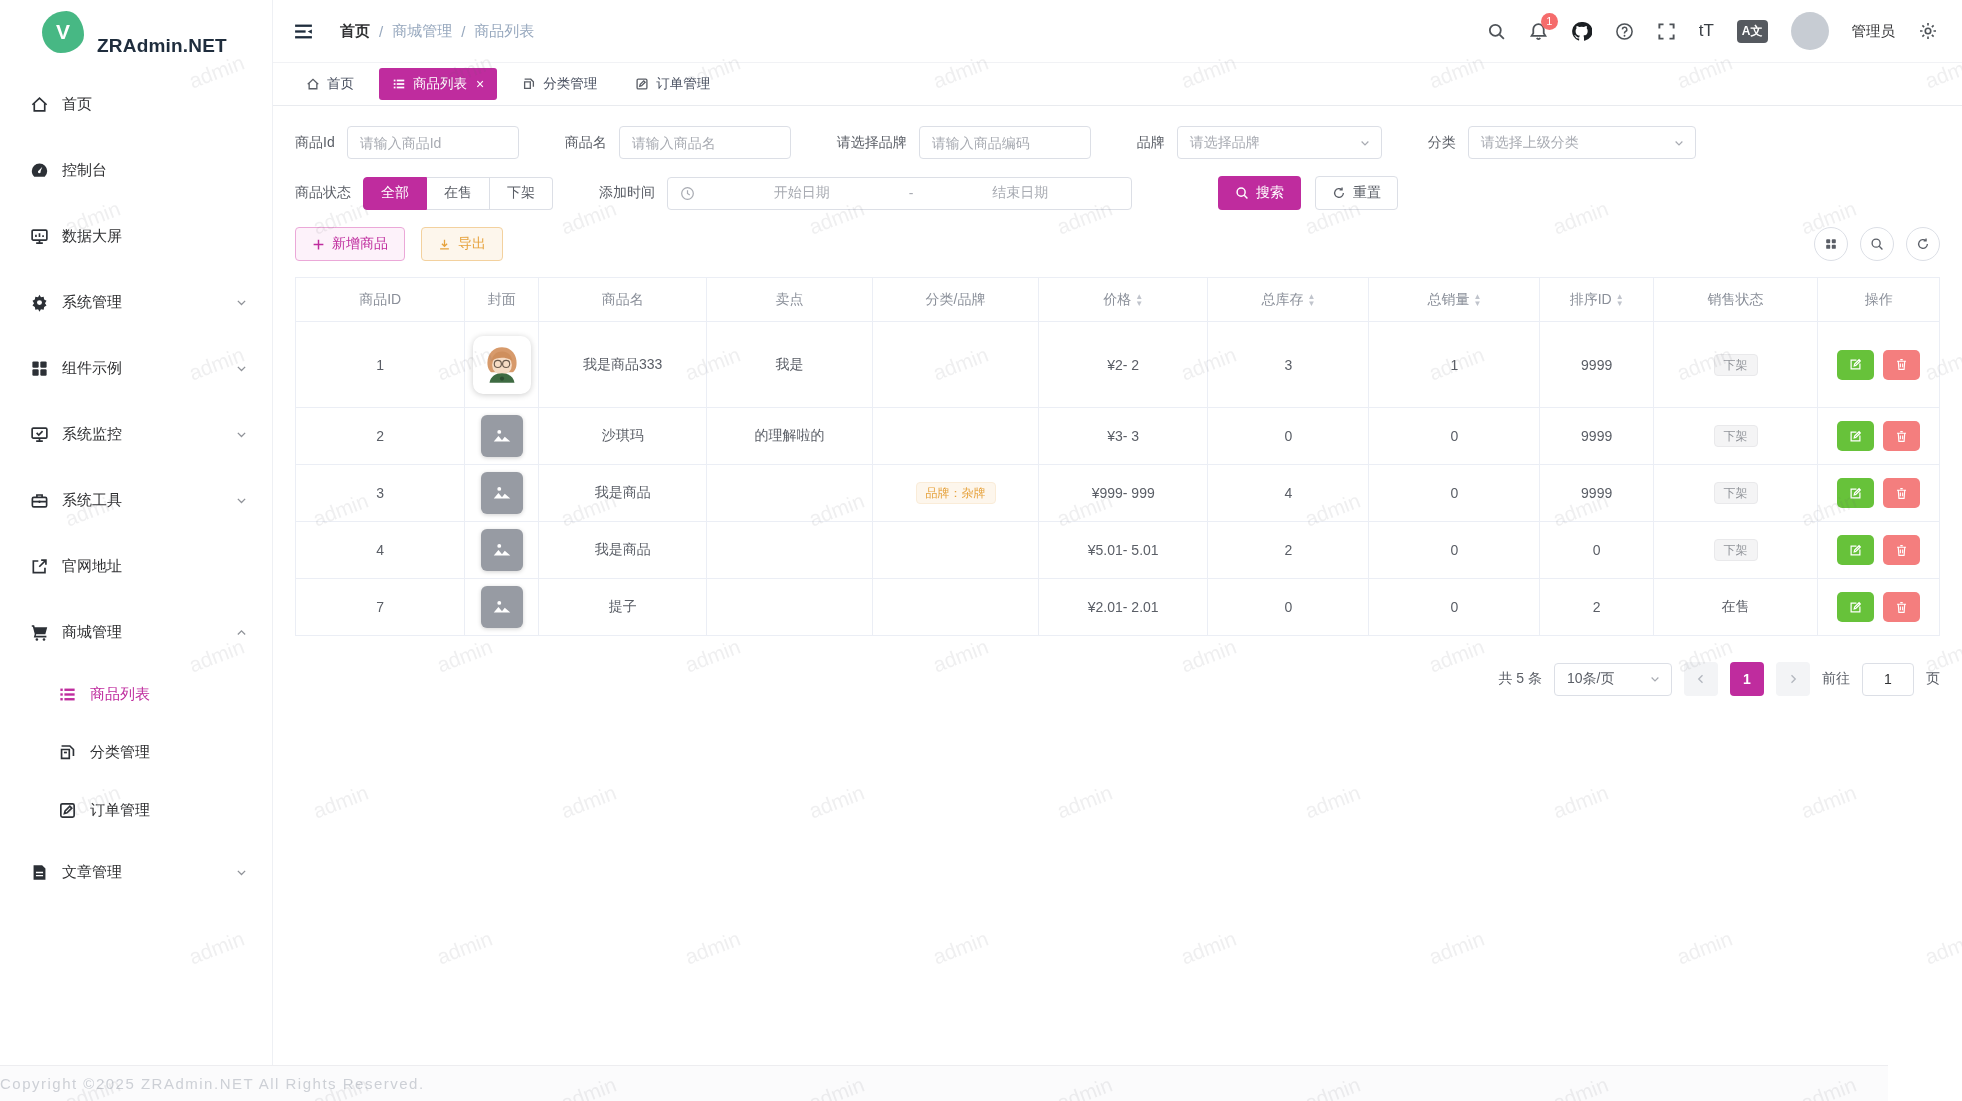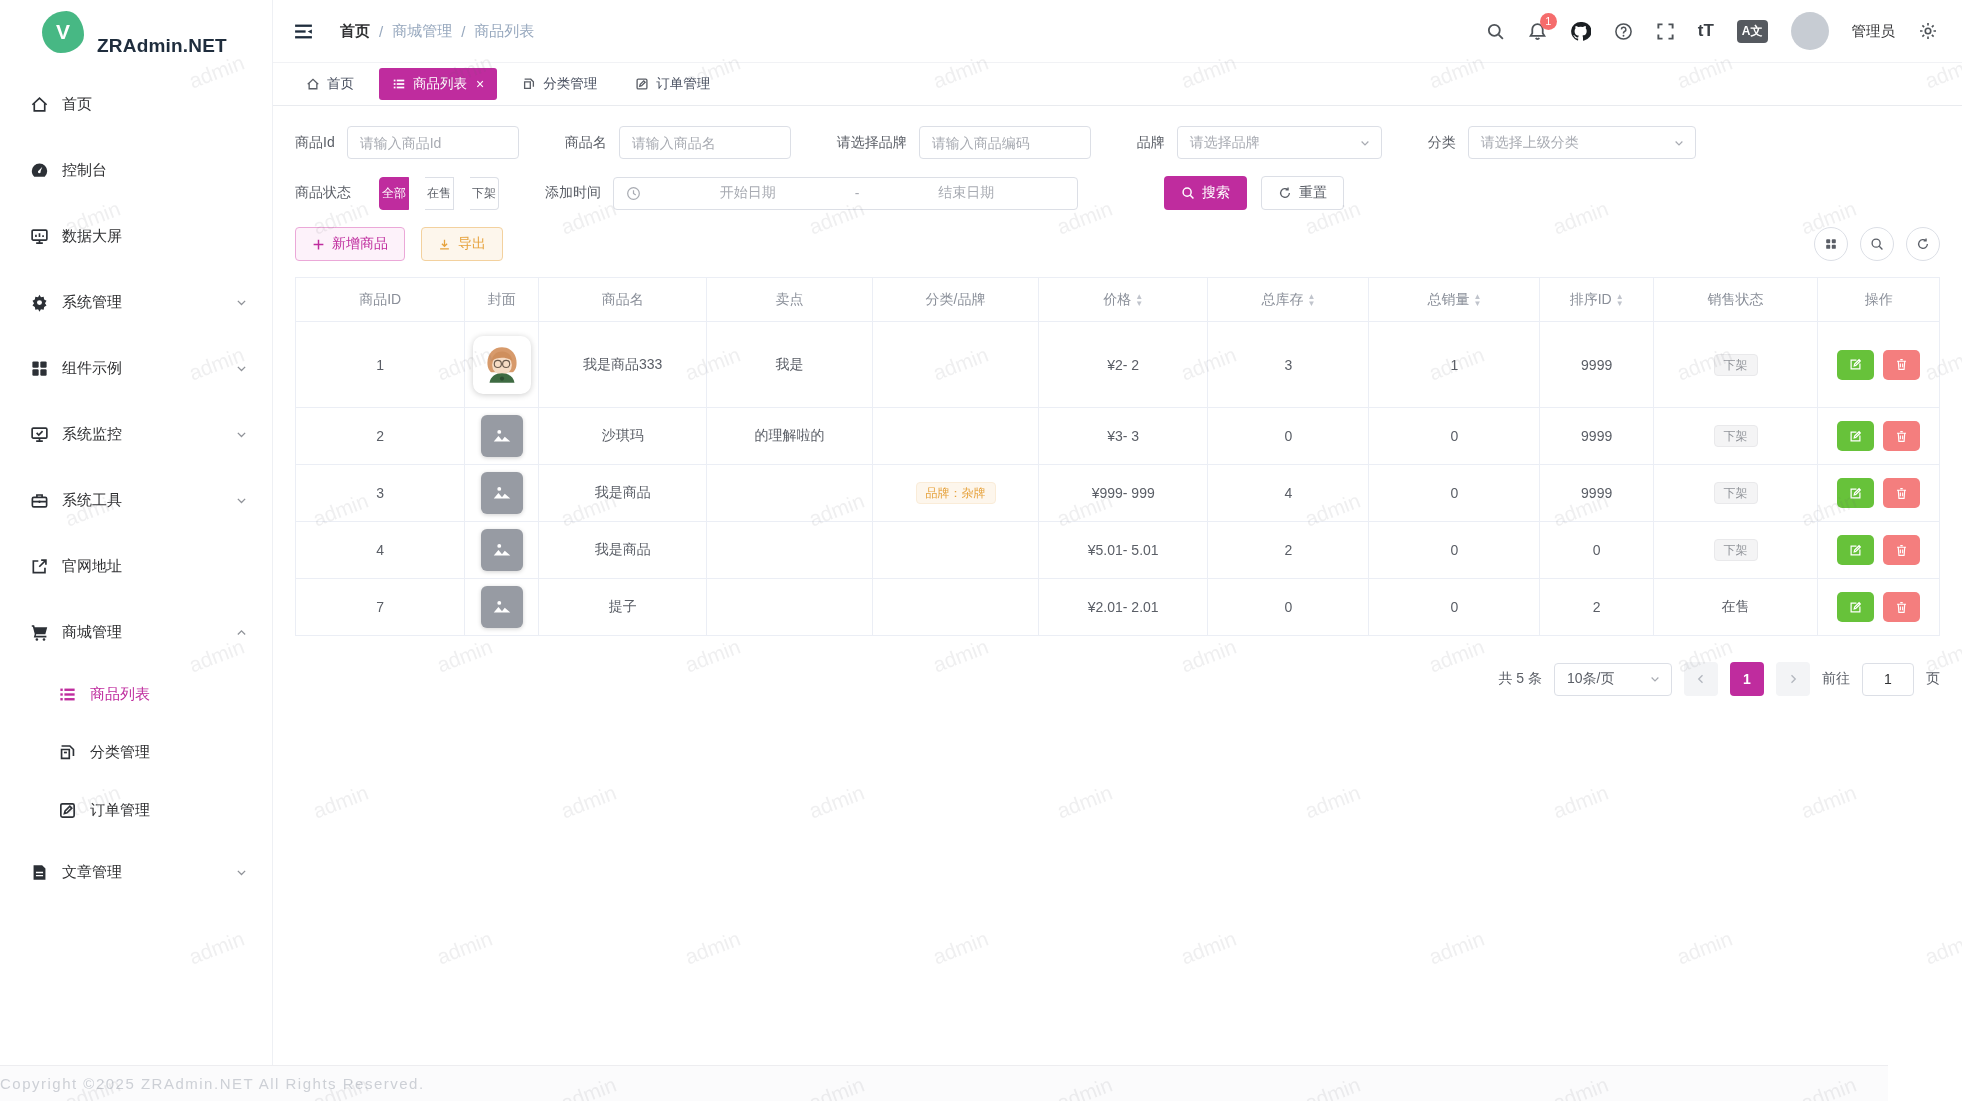--- a/index.html
+++ b/index.html
@@ -36,21 +36,21 @@
   .navbar { height:63px; display:flex; align-items:center; padding:0 24px 0 20px; border-bottom:1px solid #f1f2f5; background:#fff; }
   .hamburger { margin-right:26px; cursor:pointer; color:#1f2d3d; }
   .breadcrumb { display:flex; align-items:center; gap:9px; font-size:15px; }
   .crumb-first { font-weight:bold; color:#303133; }
   .crumb-sep { color:#97a8be; }
   .crumb-rest { color:#97a8be; }
   .nav-right { margin-left:auto; display:flex; align-items:center; gap:23px; color:#4e5358; }
   .nav-icon { position:relative; cursor:pointer; display:flex; align-items:center; }
   .badge { position:absolute; top:-9px; right:-10px; background:#f56c6c; color:#fff; min-width:17px; height:17px;
            border-radius:9px; font-size:11px; display:flex; align-items:center; justify-content:center; padding:0 4px; }
-  .font-size-icon { font-size:17px; font-weight:bold; color:#3a3f45; }
+  .font-size-icon { font-size:17px; font-weight:normal; color:#3a3f45; }
   .translate-icon { background:#55595f; color:#fff; border-radius:4px; font-size:12px; font-weight:bold; padding:3px 5px; }
   .avatar { width:38px; height:38px; border-radius:50%; background:#c7ccd3; }
   .username { font-size:14.5px; color:#303133; }
 
   
   .tabbar { height:43px; display:flex; align-items:center; gap:12px; padding:0 20px; border-bottom:1px solid #e9ebef; background:#fff; }
   .tab { display:flex; align-items:center; gap:7px; padding:7px 13px; border-radius:3px; font-size:13.5px; color:#495060; cursor:pointer; }
   .tab .tab-icon { color:#5a5e66; }
   .tab.active { background:#bf2c9e; color:#fff; }
   .tab.active .tab-icon { color:#fff; }
@@ -63,21 +63,21 @@
   .fgroup { display:flex; align-items:center; margin-right:46px; }
   .fgroup:last-child { margin-right:0; }
   .flabel { color:#5a5e66; margin-right:12px; white-space:nowrap; }
   input.ctl { height:33px; border:1px solid #dcdfe6; border-radius:4px; padding:0 12px; font-size:14px; color:#303133; outline:none; font-family:inherit; }
   input.ctl::placeholder { color:#a8abb2; }
   .sel { height:33px; border:1px solid #dcdfe6; border-radius:4px; padding:0 10px 0 12px; display:flex; align-items:center; justify-content:space-between; color:#a8abb2; cursor:pointer; background:#fff; }
   .sel .chev { color:#a8abb2; }
   .w170 { width:172px; } .w200 { width:205px; } .w225 { width:228px; }
 
   .radio-group { display:flex; }
-  .radio-btn { height:33px; padding:0 2px; display:flex; align-items:center; border:1px solid #dcdfe6; border-left:none; font-size:12px; color:#5a5e66; background:#fff; cursor:pointer;margin-left:16px; }
+  .radio-btn { height:33px; padding:0 17px; display:flex; align-items:center; border:1px solid #dcdfe6; border-left:none; font-size:14px; color:#5a5e66; background:#fff; cursor:pointer; }
   .radio-btn:first-child { border-left:1px solid #dcdfe6; border-radius:4px 0 0 4px; }
   .radio-btn:last-child { border-radius:0 4px 4px 0; }
   .radio-btn.on { background:#bf2c9e; border-color:#bf2c9e; color:#fff; }
 
   .daterange { width:465px; height:33px; border:1px solid #dcdfe6; border-radius:4px; display:flex; align-items:center; padding:0 12px; color:#a8abb2; gap:8px; background:#fff; }
   .daterange .dr-start, .daterange .dr-end { flex:1; text-align:center; }
   .daterange .dr-sep { color:#a8abb2; }
 
   .btn { height:34px; border-radius:4px; display:inline-flex; align-items:center; gap:7px; padding:0 16px; font-size:14px; cursor:pointer; border:1px solid transparent; background:#fff; }
   .btn-primary { background:#bf2c9e; color:#fff; margin-left:40px; }

